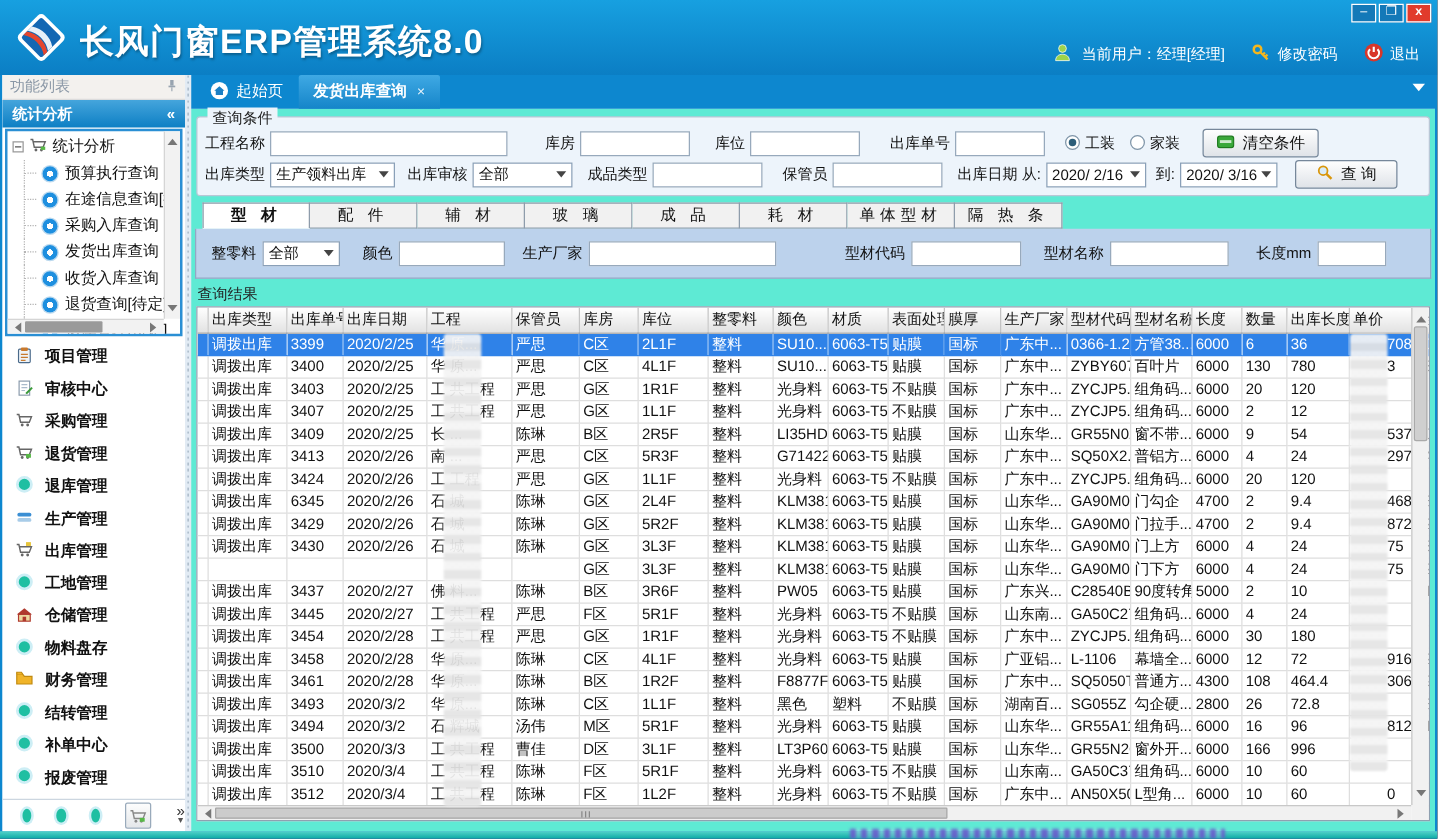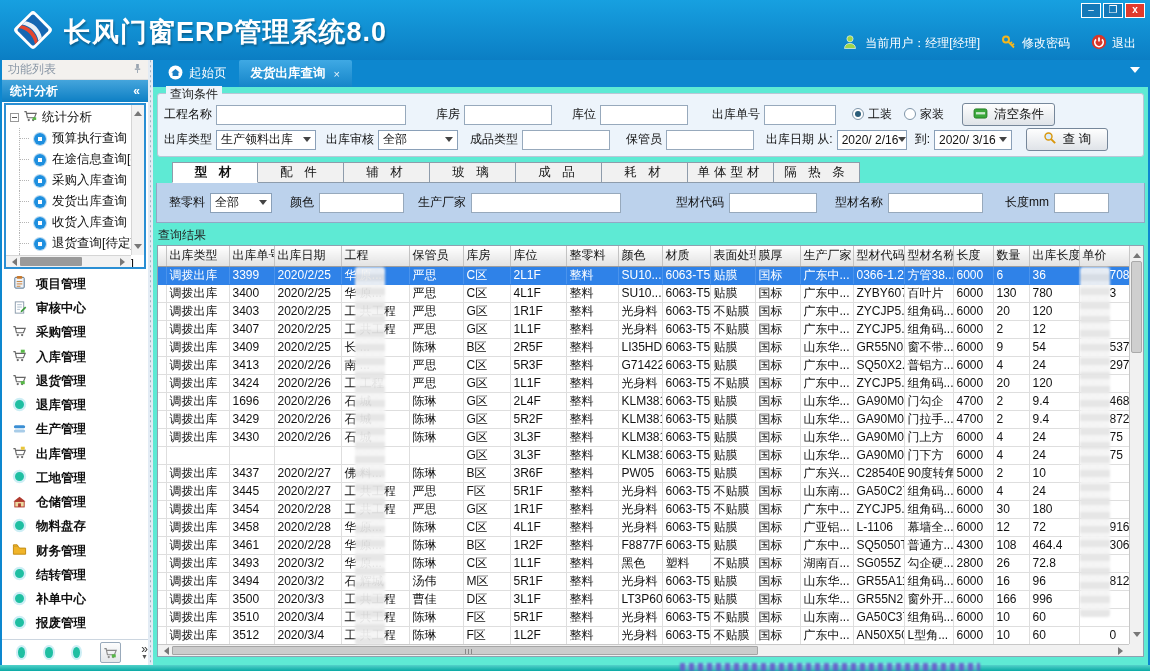--- a/index.html
+++ b/index.html
@@ -66,21 +66,21 @@
 .q-row { display:flex; align-items:center; height:25px; font-size:12px; color:#111; white-space:nowrap; }
 .q-row label { margin-right:4px; }
 .tbx { height:20px; border:1px solid #97a9bc; background:#fff; }
 .combo { height:20px; border:1px solid #8aa0b8; background:#fff; display:flex; align-items:center; font-size:12px; padding-left:4px; position:relative; color:#111; }
 .combo .arr { margin-left:auto; margin-right:4px; width:0; height:0; border:4px solid transparent; border-top:5px solid #444; position:relative; top:2px; }
 .radio { width:12px; height:12px; border-radius:50%; border:1px solid #7f95a8; background:#fff; display:inline-block; position:relative; margin-right:4px; vertical-align:-2px; }
 .radio.sel::after { content:""; position:absolute; left:2px; top:2px; right:2px; bottom:2px; border-radius:50%; background:#2c5e7a; }
 .btn { height:23px; border:1px solid #76879a; border-radius:3px; background:linear-gradient(#fefefe,#dfe3e8); display:inline-flex; align-items:center; gap:6px; padding:0 10px; font-size:12.5px; color:#111; }
 
 
-.mtabs { display:flex; height:21px; margin:2px 16px 0; flex:none; }
+.mtabs { display:flex; height:21px; margin:2px 6px 0; flex:none; }
 .mtab { width:86px; border:1px solid #8e9cab; border-left:none; background:#f1f1f1; font-size:12.5px; display:flex; align-items:center; justify-content:center; letter-spacing:4px; color:#111; }
 .mtab:first-child { border-left:1px solid #8e9cab; }
 .mtab.active { background:#fff; font-weight:bold; border-bottom-color:#fff; }
 
 
 .filter2 { height:40px; background:#bcd2ec; border:1px solid #93a7c4; border-top:none; display:flex; align-items:center; font-size:12px; color:#111; padding-left:12px; white-space:nowrap; flex:none; }
 .filter2 label { margin-right:5px; }
 
 .results-label { font-size:12px; color:#222; margin:4px 2px 1px; flex:none; }
 
@@ -259,29 +259,20 @@
                 <circle cx="6" cy="12.6" r="1.3" fill="#666"></circle>
                 <circle cx="11" cy="12.6" r="1.3" fill="#666"></circle>
               </svg></span>
             <span>采购管理</span>
           </div>
           <div class="menu-item">
             <span><svg width="15" height="14" viewBox="0 0 16 16">
                 <path d="M1 3h2l1.5 7h8l2-5H4" fill="none" stroke="#666" stroke-width="1.3"></path>
                 <circle cx="6" cy="12.6" r="1.3" fill="#666"></circle>
                 <circle cx="11" cy="12.6" r="1.3" fill="#666"></circle>
-                <rect x="9.5" y="0.8" width="4.5" height="3.5" fill="#58b847"></rect>
-              </svg></span>
-            <span>入库管理</span>
-          </div>
-          <div class="menu-item">
-            <span><svg width="15" height="14" viewBox="0 0 16 16">
-                <path d="M1 3h2l1.5 7h8l2-5H4" fill="none" stroke="#666" stroke-width="1.3"></path>
-                <circle cx="6" cy="12.6" r="1.3" fill="#666"></circle>
-                <circle cx="11" cy="12.6" r="1.3" fill="#666"></circle>
                 <rect x="9.5" y="9.3" width="4.5" height="3.5" fill="#58b847"></rect>
               </svg></span>
             <span>退货管理</span>
           </div>
           <div class="menu-item">
             <span><svg width="15" height="15" viewBox="0 0 16 16">
                 <circle cx="8" cy="8" r="6" fill="#1fbfa2" stroke="#cdeef5" stroke-width="2.4"></circle>
               </svg></span>
             <span>退库管理</span>
           </div>
@@ -420,21 +411,21 @@
             <label style="margin-left:10px">出库审核</label>
             <div class="combo" style="width:80px">
                 <span>全部</span>
                 <span class="arr"></span>
               </div>
             <label style="margin-left:12px">成品类型</label>
             <input class="tbx" style="width: 88px;">
             <label style="margin-left:16px">保管员</label>
             <input class="tbx" style="width: 88px;">
             <label style="margin-left:12px">出库日期 从:</label>
-            <div class="combo" style="width:70px">
+            <div class="combo" style="width:80px">
                 <span>2020/ 2/16</span>
                 <span class="arr"></span>
               </div>
             <label style="margin-left:8px">到:</label>
             <div class="combo" style="width:78px">
                 <span>2020/ 3/16</span>
                 <span class="arr"></span>
               </div>
             <button class="btn" style="margin-left:14px;width:82px;justify-content:center">
               <span>
@@ -687,21 +678,21 @@
                   <td>组角码...</td>
                   <td>6000</td>
                   <td>20</td>
                   <td>120</td>
                   <td class="price"></td>
                   <td>0</td>
                 </tr>
                 <tr>
                   <td></td>
                   <td>调拨出库</td>
-                  <td>1696</td>
+                  <td>6345</td>
                   <td>2020/2/26</td>
                   <td>石  城</td>
                   <td>陈琳</td>
                   <td>G区</td>
                   <td>2L4F</td>
                   <td>整料</td>
                   <td>KLM3817</td>
                   <td>6063-T5</td>
                   <td>贴膜</td>
                   <td>国标</td>

